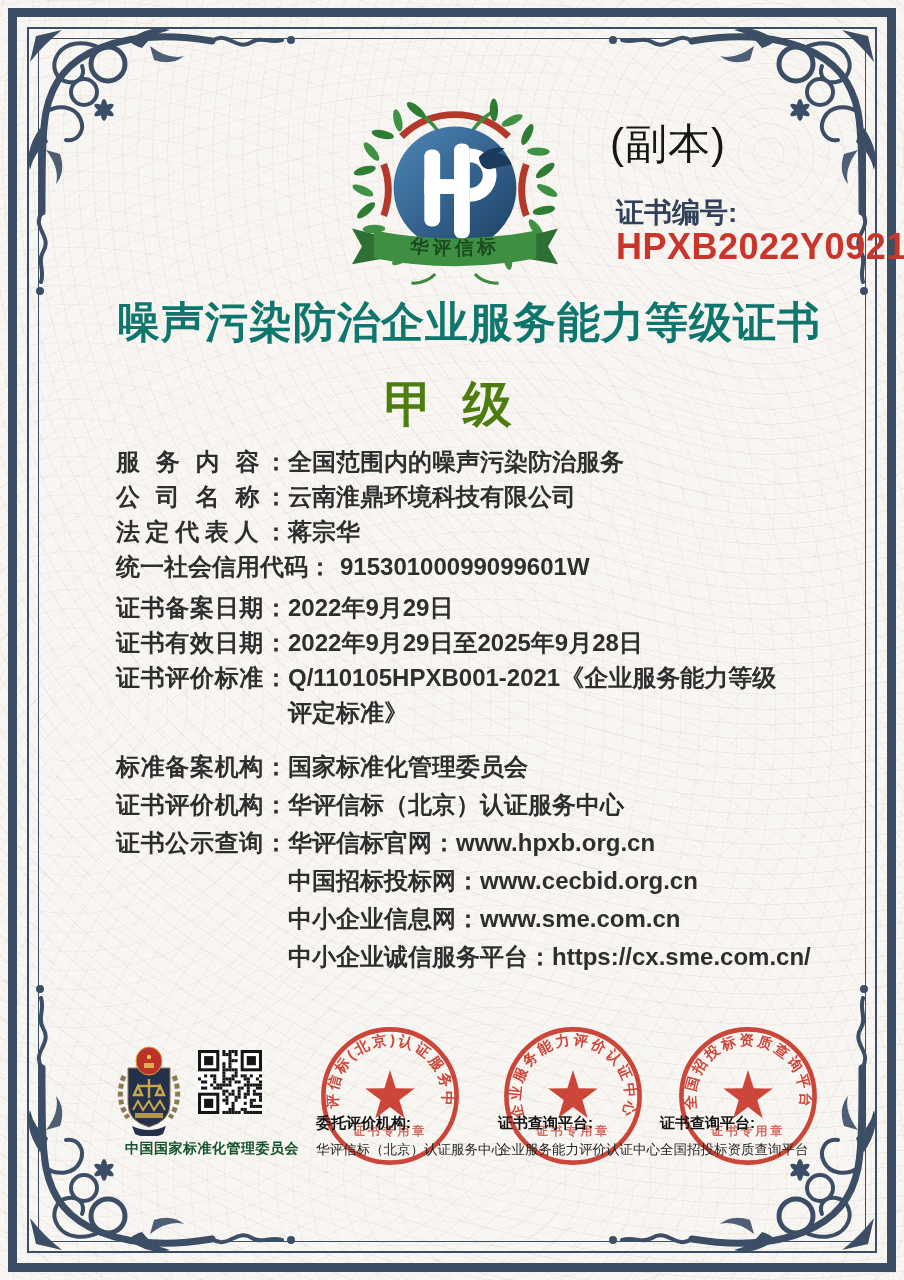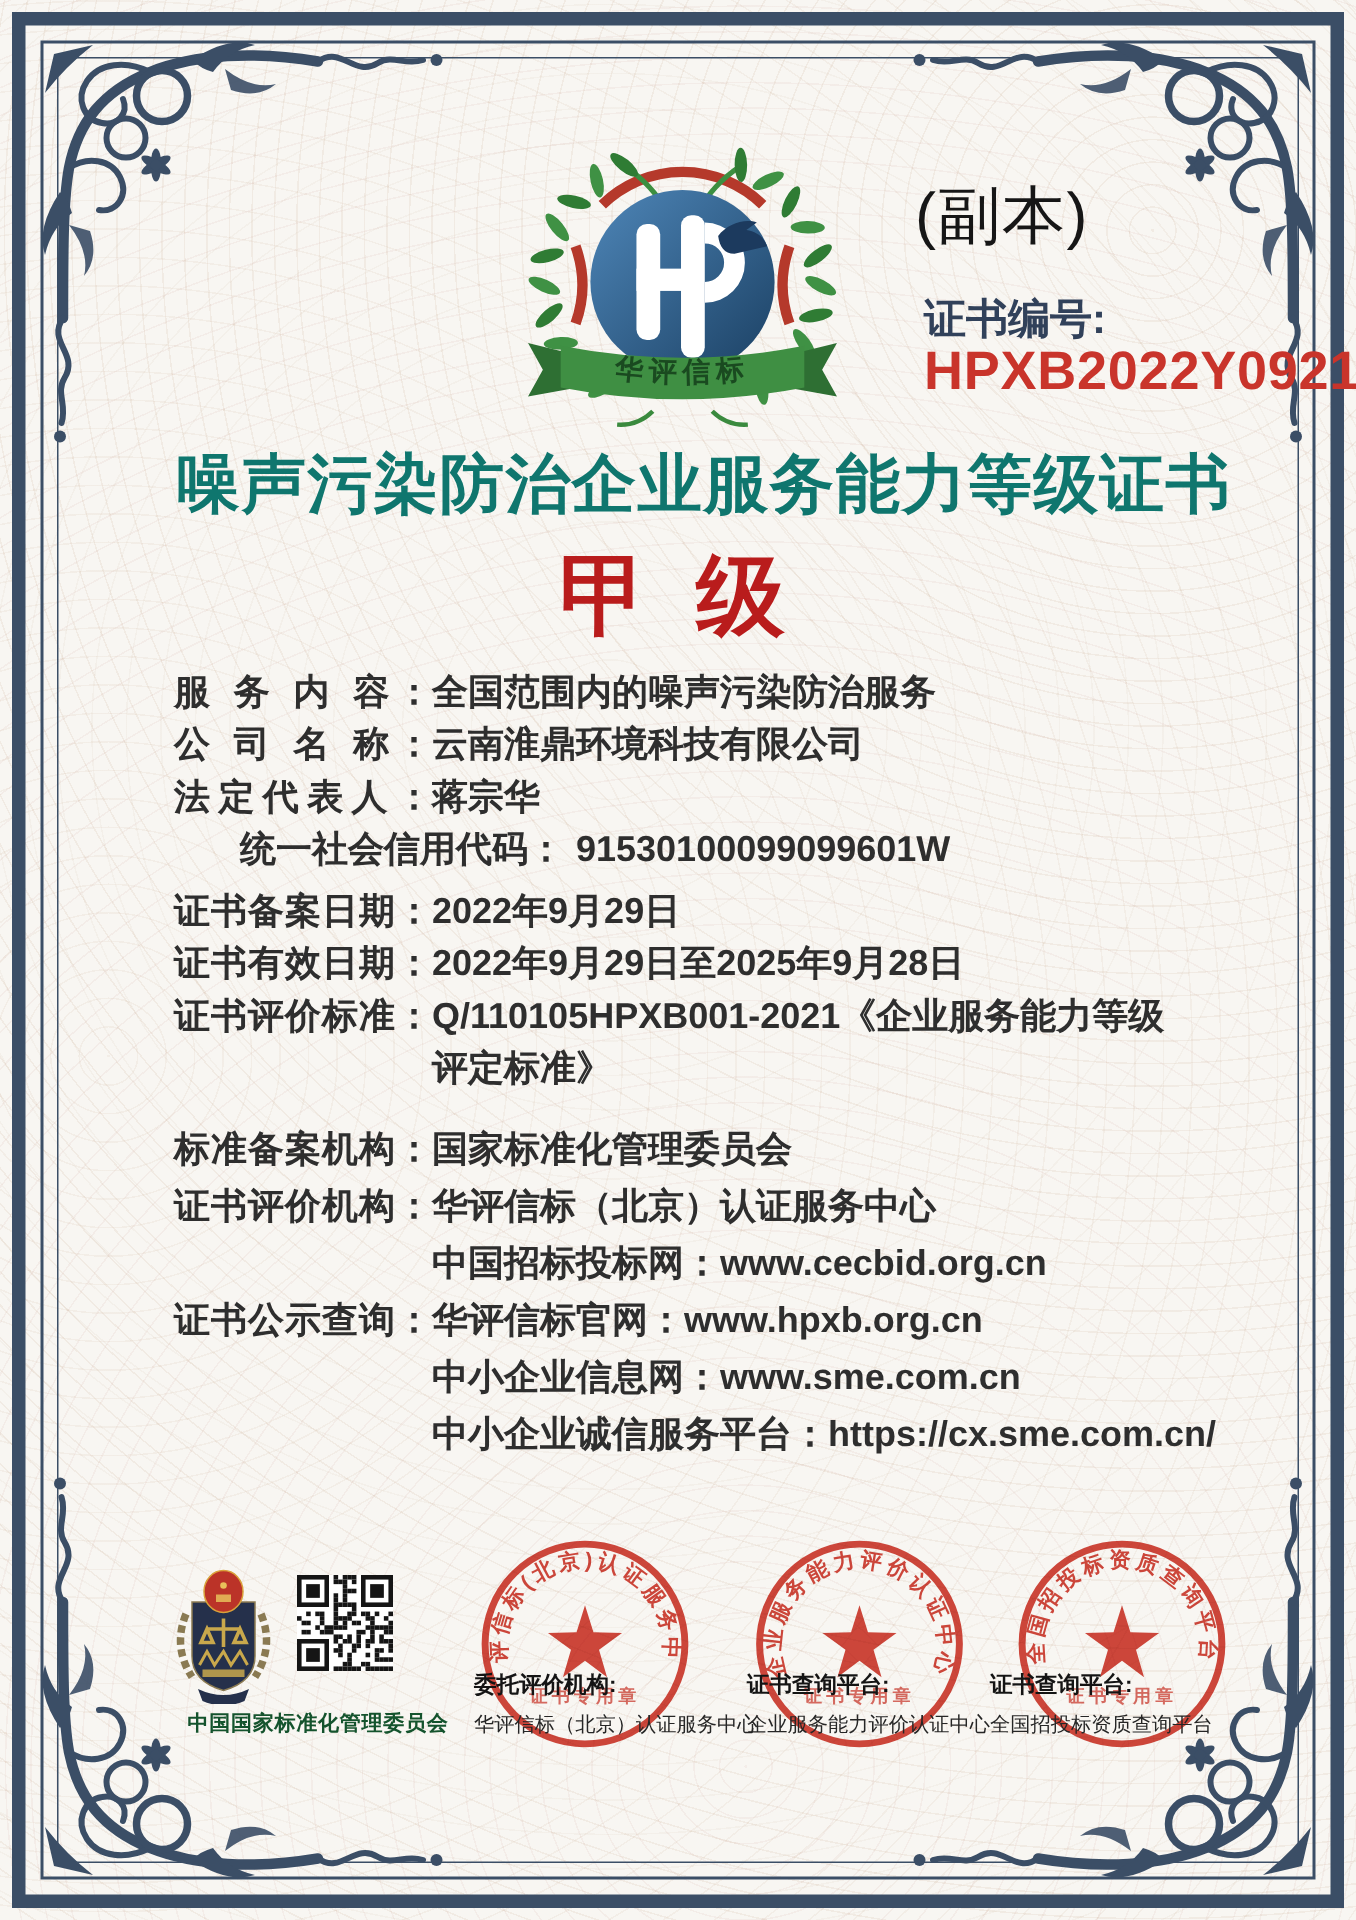--- a/index.html
+++ b/index.html
@@ -36,30 +36,30 @@
 
   .copy-label{position:absolute;left:610px;top:116px;z-index:3;
     font-size:42px;font-weight:400;color:#161616;letter-spacing:1px;}
   .certno-label{position:absolute;left:616px;top:194px;z-index:3;
     font-size:28px;font-weight:700;color:#31415a;}
   .certno-value{position:absolute;left:616px;top:226px;z-index:3;
     font-size:36px;font-weight:700;color:var(--red);letter-spacing:.5px;}
 
   .title{position:absolute;left:17px;top:294px;width:100%;text-align:center;z-index:3;
     font-size:43px;font-weight:700;color:#0f766e;letter-spacing:1px;}
-  .grade{position:absolute;left:0;top:358px;width:100%;text-align:center;z-index:3;
-    font-size:59px;font-weight:800;color:#b91c1c;letter-spacing:8px;}
+  .grade{position:absolute;left:0;top:372px;width:100%;text-align:center;z-index:3;
+    font-size:49px;font-weight:800;color:#4d7c0f;letter-spacing:8px;}
 
   .blk{position:absolute;left:116px;width:710px;z-index:3;color:var(--ink);
     font-size:24px;font-weight:600;}
   .blk1{top:444px;} .blk2{top:590px;} .blk3{top:748px;}
   .row{display:flex;line-height:35px;}
   .blk3 .row{line-height:38px;}
   .lbl{width:172px;flex:none;display:inline-block;text-align-last:justify;white-space:nowrap;text-align:right;}
-  .lbl.w-auto{width:auto;text-align-last:auto;margin-right:8px;margin-left:44px;}
+  .lbl.w-auto{width:auto;text-align-last:auto;margin-right:8px;}
   .val{white-space:nowrap;}
   .row.wrap .val{white-space:normal;max-width:512px;}
 
   .emblem{position:absolute;left:112px;top:1046px;width:74px;height:90px;z-index:3;}
   .qr{position:absolute;left:198px;top:1050px;width:64px;height:64px;z-index:3;background:#fff;}
   .committee-caption{position:absolute;left:102px;top:1140px;width:220px;z-index:3;
     font-size:14px;font-weight:600;color:#14532d;text-align:center;letter-spacing:.5px;}
 
   .seal{position:absolute;width:148px;height:148px;z-index:3;opacity:.93;mix-blend-mode:multiply;}
   .seal.s1{left:316px;top:1022px;} .seal.s2{left:499px;top:1022px;} .seal.s3{left:674px;top:1022px;}
@@ -232,26 +232,26 @@
   <div class="blk blk3">
     <div class="row">
       <span class="lbl">标准备案机构：</span>
       <span class="val">国家标准化管理委员会</span>
     </div>
     <div class="row">
       <span class="lbl">证书评价机构：</span>
       <span class="val">华评信标（北京）认证服务中心</span>
     </div>
     <div class="row">
+      <span class="lbl">证书公示查询：</span>
+      <span class="val">华评信标官网：www.hpxb.org.cn</span>
+    </div>
+    <div class="row">
       <span class="lbl"></span>
       <span class="val">中国招标投标网：www.cecbid.org.cn</span>
-    </div>
-    <div class="row">
-      <span class="lbl">证书公示查询：</span>
-      <span class="val">华评信标官网：www.hpxb.org.cn</span>
     </div>
     <div class="row">
       <span class="lbl"></span>
       <span class="val">中小企业信息网：www.sme.com.cn</span>
     </div>
     <div class="row">
       <span class="lbl"></span>
       <span class="val">中小企业诚信服务平台：https://cx.sme.com.cn/</span>
     </div>
   </div>

